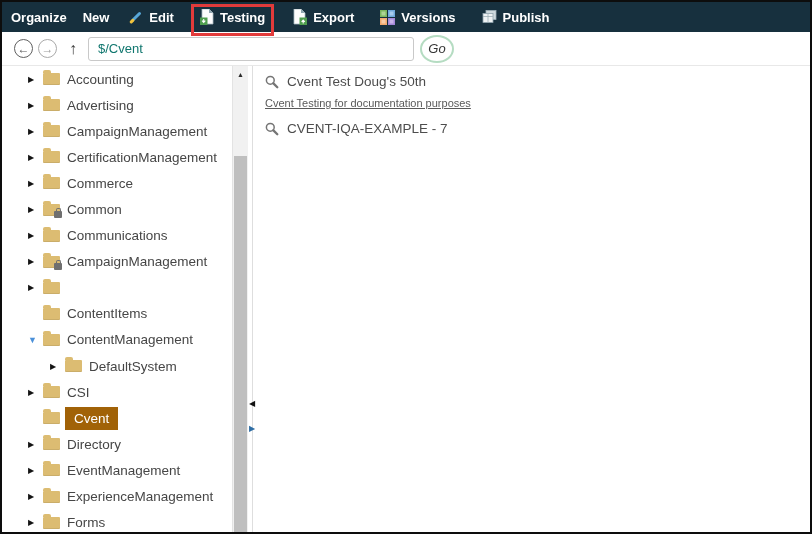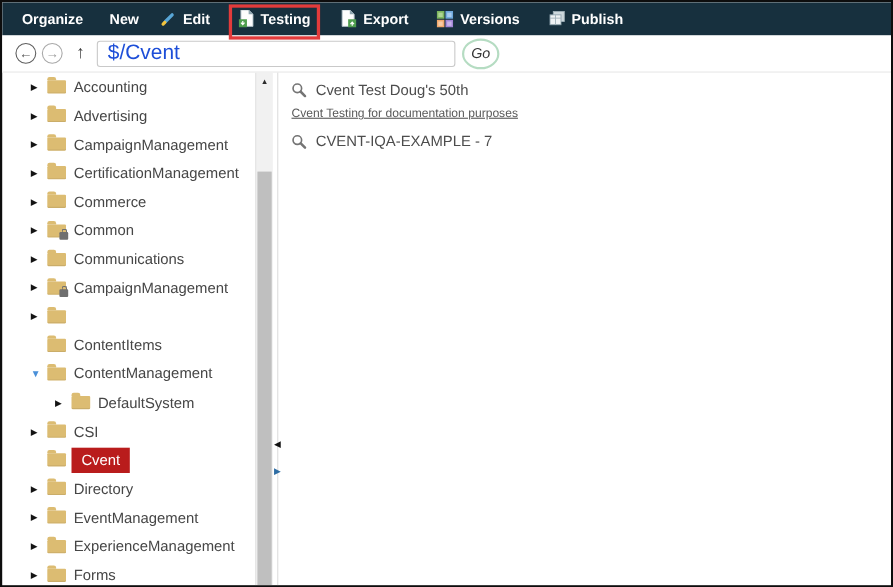--- a/index.html
+++ b/index.html
@@ -19,21 +19,21 @@
 
   
   .navbar { height: 34px; background: #fff; display: flex; align-items: center;
             padding-left: 12px; flex-shrink: 0; border-bottom: 1px solid #e8e8e8; }
   .circle-btn { width: 19px; height: 19px; border-radius: 50%; border: 1.6px solid #5f5f5f;
                 display: flex; align-items: center; justify-content: center;
                 font-size: 12px; line-height: 1; color: #555; margin-right: 5px; background:#fff; }
   .circle-btn.fwd { border-color: #a9a9a9; color: #9c9c9c; }
   .up-btn { font-size: 16px; font-weight: bold; color: #3f3f3f; margin: 0 11px 0 7px; }
   .path-input { width: 326px; height: 24px; border: 1px solid #c9c9c9; border-radius: 3px;
-                padding: 0 9px; font-size: 19px; color: #1d4ed8;
+                padding: 0 9px; font-size: 13px; color: #0f766e;
                 font-family: "Liberation Sans", sans-serif; outline: none; }
   .go-btn { margin-left: 6px; width: 34px; height: 28px; border-radius: 50%;
             border: 2px solid #b5dcc2; background: #fff; font-size: 13px; color: #333;
             display: flex; align-items: center; justify-content: center;
             font-family: "Liberation Sans", sans-serif; cursor: pointer; font-style: italic; }
 
   
   .content { flex: 1; display: flex; min-height: 0; }
 
   .tree-panel { width: 250px; flex-shrink: 0; position: relative; overflow: hidden; }
@@ -45,21 +45,21 @@
   .arrow.expanded { color: #4a90d9; font-size: 9px; }
   .folder { width: 17px; height: 12px; background: #dcbc72; border-radius: 1px;
             position: relative; margin-right: 7px; flex-shrink: 0;
             box-shadow: inset 0 -1px 0 rgba(0,0,0,.08); }
   .folder::before { content: ""; position: absolute; top: -3px; left: 0; width: 8px; height: 3px;
                     background: #dcbc72; border-radius: 2px 2px 0 0; }
   .lock-badge { position: absolute; right: -2px; bottom: -2px; width: 8px; height: 7px;
                 background: #6f6f6f; border-radius: 1px; }
   .lock-badge::before { content: ""; position: absolute; top: -3px; left: 2px; width: 3px; height: 3px;
                         border: 1px solid #6f6f6f; border-bottom: none; border-radius: 2px 2px 0 0; }
-  .tree-label.selected { background: #b91c1c; color: #fff; padding: 4px 9px; margin-left: -2px; }
+  .tree-label.selected { background: #a16207; color: #fff; padding: 4px 9px; margin-left: -2px; }
 
   .tree-scrollbar { position: absolute; top: 0; bottom: 0; left: 230px; width: 16px;
                     background: #f1f1f1; border-left: 1px solid #e3e3e3; }
   .scroll-up { height: 16px; display: flex; align-items: center; justify-content: center;
                font-size: 7px; color: #2b2b2b; }
   .scroll-thumb { position: absolute; top: 90px; bottom: 0; left: 1px; right: 1px; background: #bfbfbf; }
 
   .divider { width: 5px; flex-shrink: 0; border-left: 1px solid #dedede; position: relative; }
   .split-arrow { position: absolute; left: -4px; font-size: 8px; line-height: 1; cursor: pointer; }
   .split-arrow.left  { top: 334px; color: #111; }
@@ -70,24 +70,24 @@
                font-size: 13.5px; color: #4d4d4d; cursor: default; }
   .main-item .mag { display: flex; }
   .main-desc { font-size: 11px; color: #5a5a5a; margin: -2px 0 12px 0; text-decoration: underline; }
 </style>
 </head>
 <body>
 
 <div class="screen">
 
   <div class="toolbar">
-    <div class="tb-item" style="margin-left:18px">
+    <div class="tb-item" style="margin-left:9px">
       <span>Organize</span>
     </div>
-    <div class="tb-item" style="margin-left:24px">
+    <div class="tb-item" style="margin-left:16px">
       <span>New</span>
     </div>
     <div class="tb-item" style="margin-left:20px">
       <span>
         <svg width="14" height="14" viewBox="0 0 14 14">
           <path d="M4.2 9.8 L10.5 3.5" stroke="#58a6d6" stroke-width="3" stroke-linecap="round"></path>
           <path d="M2.3 11.9 L3.8 10.4" stroke="#f2c33c" stroke-width="3" stroke-linecap="round"></path>
         </svg>
       </span>
       <span>Edit</span>

